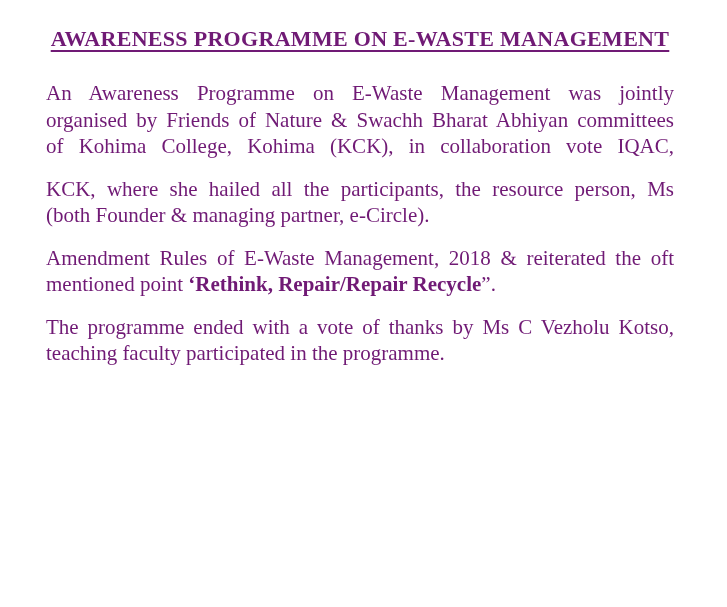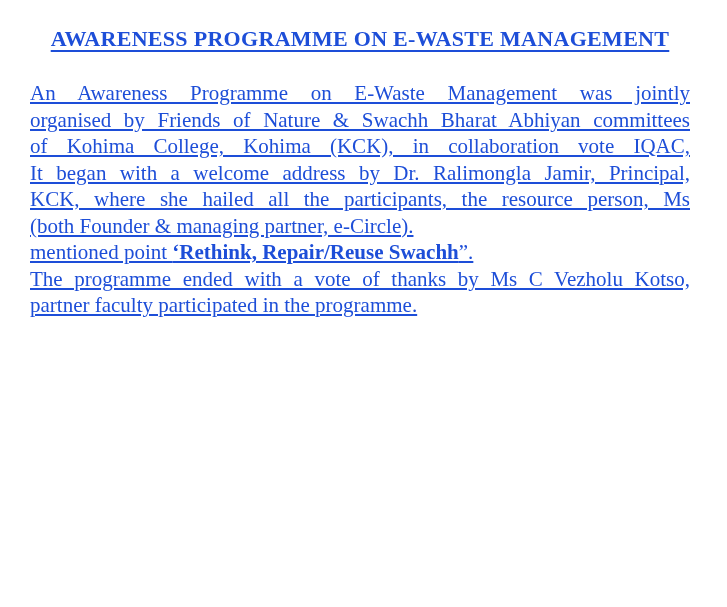--- a/index.html
+++ b/index.html
@@ -6,39 +6,38 @@
     margin: 0;
     padding: 0;
     background: #ffffff;
   }
   .page {
     position: relative;
     width: 727px;
     height: 607px;
     box-sizing: border-box;
     background: #ffffff;
-    color: #1d4ed8;
+    color: #701a75;
     font-family: "Liberation Serif", "DejaVu Serif", serif;
     padding: 24px 37px 0 30px;
     overflow: hidden;
   }
   .title {
     margin: 0 0 26px 0;
     font-size: 22px;
     line-height: 30px;
     font-weight: 700;
     text-align: center;
     letter-spacing: 0.3px;
     text-decoration: underline;
     text-decoration-thickness: 2px;
     text-underline-offset: 4px;
   }
   .para {
-    margin: 0;
-    text-decoration: underline;
+    margin: 16px;
   }
   .line {
     font-size: 21px;
     line-height: 26.5px;
     text-align: justify;
     text-align-last: justify;
   }
   .line.last {
     text-align-last: left;
   }
@@ -53,29 +52,29 @@
 
   <h1 class="title">AWARENESS PROGRAMME ON E-WASTE MANAGEMENT</h1>
 
   <div class="para">
     <div class="line">An Awareness Programme on E-Waste Management was jointly</div>
     <div class="line">organised by Friends of Nature &amp; Swachh Bharat Abhiyan committees</div>
     <div class="line">of Kohima College, Kohima (KCK), in collaboration vote IQAC,</div>
   </div>
 
   <div class="para">
-    <div class="line">It began with a welcome address by Dr. Ralimongla Jamir, Principal,</div>
     <div class="line">KCK, where she hailed all the participants, the resource person, Ms</div>
     <div class="line last">(both Founder &amp; managing partner, e-Circle).</div>
   </div>
 
   <div class="para">
+    <div class="line">Amendment Rules of E-Waste Management, 2018 &amp; reiterated the oft</div>
     <div class="line last">
-      <span>mentioned point </span><span class="bold-seg">‘Rethink, Repair/Reuse Swachh</span><span>”.</span>
+      <span>mentioned point </span><span class="bold-seg">‘Rethink, Repair/Repair Recycle</span><span>”.</span>
     </div>
   </div>
 
   <div class="para">
     <div class="line">The programme ended with a vote of thanks by Ms C Vezholu Kotso,</div>
-    <div class="line last">partner faculty participated in the programme.</div>
+    <div class="line last">teaching faculty participated in the programme.</div>
   </div>
 
 </main>
 
 </body></html>

